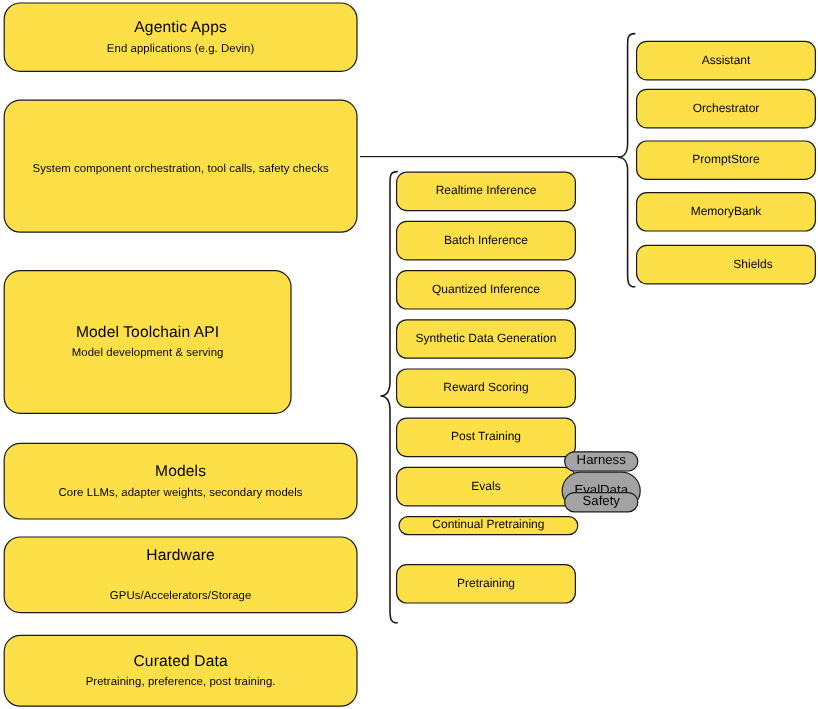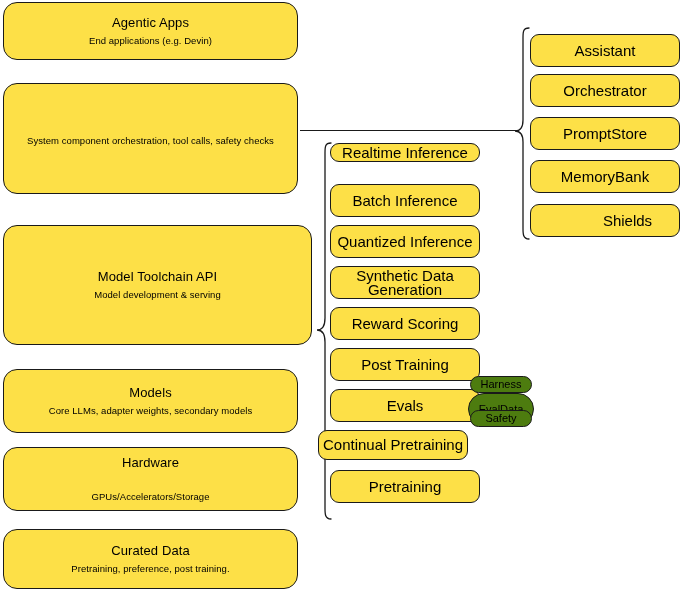--- a/index.html
+++ b/index.html
@@ -38,28 +38,28 @@
     letter-spacing: 0.1px;
   }
   .layer .subtitle {
     font-size: 9.5px;
     line-height: 13px;
     margin-top: 3px;
     letter-spacing: 0.05px;
   }
   .chip {
     border-radius: 9px;
-    font-size: 15px;
+    font-size: 10px;
     line-height: 14px;
   }
   .pill {
     position: absolute;
     box-sizing: border-box;
     border: 1px solid #1a1a1a;
-    background: #4d7c0f;
+    background: #a3a3a3;
     border-radius: 999px;
     display: flex;
     align-items: center;
     justify-content: center;
     font-size: 11px;
     line-height: 13px;
     text-align: center;
   }
   .brace {
     position: absolute;
@@ -80,21 +80,21 @@
 
   <div class="box layer" style="left:3px; top:2px; width:295px; height:58px;">
     <div class="title">Agentic Apps</div>
     <div class="subtitle">End applications (e.g. Devin)</div>
   </div>
 
   <div class="box layer" style="left:3px; top:83px; width:295px; height:111px;">
     <div class="subtitle">System component orchestration, tool calls, safety checks</div>
   </div>
 
-  <div class="box layer" style="left:3px; top:225px; width:309px; height:120px;">
+  <div class="box layer" style="left:3px; top:225px; width:240px; height:120px;">
     <div class="title">Model Toolchain API</div>
     <div class="subtitle">Model development &amp; serving</div>
   </div>
 
   <div class="box layer" style="left:3px; top:369px; width:295px; height:64px;">
     <div class="title">Models</div>
     <div class="subtitle">Core LLMs, adapter weights, secondary models</div>
   </div>
 
   <div class="box layer" style="left:3px; top:447px; width:295px; height:64px;gap:16px;">
@@ -114,42 +114,42 @@
       <path d="M15,1 C9,1 9,5 9,11 L9,176 C9,184 6,188 1,188 C6,188 9,192 9,200 L9,366 C9,372 9,377 15,377" fill="none" stroke="#1a1a1a" stroke-width="1.3" stroke-linecap="round"></path>
     </svg>
   </div>
 
   <div class="brace" style="left:514px; top:27px; width:16px; height:213px;">
     <svg width="16" height="213" viewBox="0 0 16 213">
       <path d="M15,1 C9,1 9,5 9,11 L9,93 C9,100 6,104 1,104 C6,104 9,108 9,115 L9,201 C9,207 9,212 15,212" fill="none" stroke="#1a1a1a" stroke-width="1.3" stroke-linecap="round"></path>
     </svg>
   </div>
 
-  <div class="box chip" style="left:330px; top:143px; width:150px; height:19px;">
+  <div class="box chip" style="left:330px; top:143px; width:150px; height:33px;">
     <span>Realtime Inference</span>
   </div>
   <div class="box chip" style="left:330px; top:184px; width:150px; height:33px;">
     <span>Batch Inference</span>
   </div>
   <div class="box chip" style="left:330px; top:225px; width:150px; height:33px;">
     <span>Quantized Inference</span>
   </div>
   <div class="box chip" style="left:330px; top:266px; width:150px; height:33px;">
     <span>Synthetic Data Generation</span>
   </div>
   <div class="box chip" style="left:330px; top:307px; width:150px; height:33px;">
     <span>Reward Scoring</span>
   </div>
   <div class="box chip" style="left:330px; top:348px; width:150px; height:33px;">
     <span>Post Training</span>
   </div>
   <div class="box chip" style="left:330px; top:389px; width:150px; height:33px;">
     <span>Evals</span>
   </div>
-  <div class="box chip" style="left:318px; top:430px; width:150px; height:30px;">
+  <div class="box chip" style="left:332px; top:430px; width:150px; height:16px;">
     <span>Continual Pretraining</span>
   </div>
   <div class="box chip" style="left:330px; top:470px; width:150px; height:33px;">
     <span>Pretraining</span>
   </div>
 
   <div class="pill" style="left:470px; top:376px; width:62px; height:17px; z-index:5;">
     <span>Harness</span>
   </div>
   <div class="pill" style="left:468px; top:393px; width:66px; height:32px; z-index:6;">

